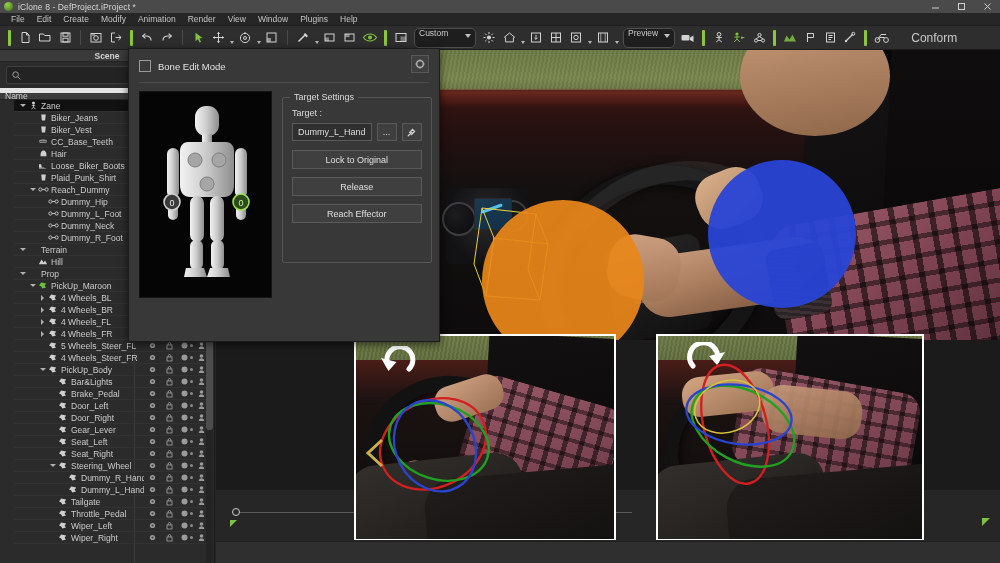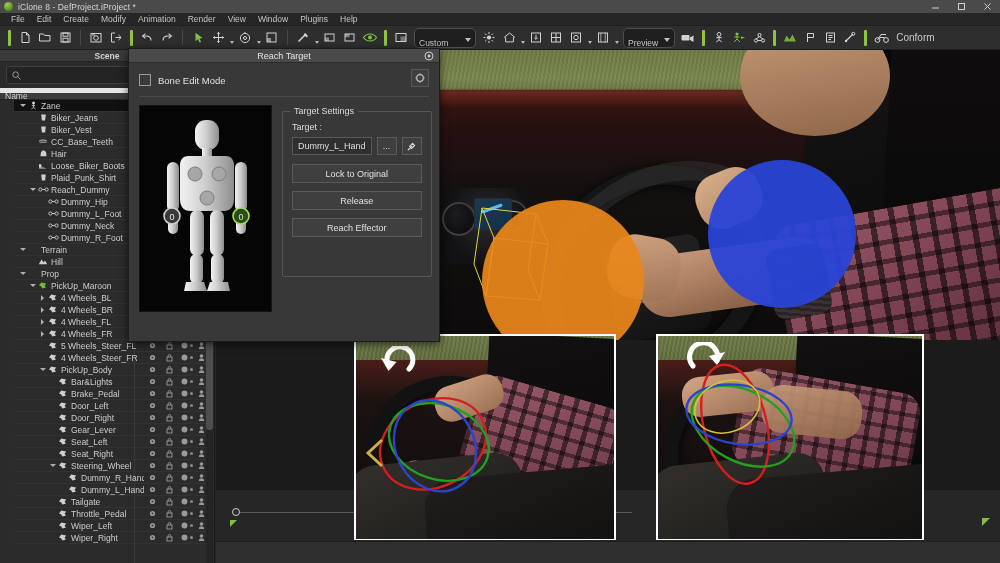--- a/index.html
+++ b/index.html
@@ -52,27 +52,27 @@
     width:20px; height:20px; display:flex; align-items:center; justify-content:center;
     flex:0 0 auto; border-radius:2px;
   }
   .tool svg { display:block; }
   .tool-caret { width:7px; height:20px; display:flex; align-items:flex-end; justify-content:center;
     padding-bottom:4px; flex:0 0 auto; }
   .tool-caret i { display:block; width:0;height:0;border-left:2.5px solid transparent;
     border-right:2.5px solid transparent; border-top:3px solid #b9b9b9; }
   .combo {
     height:15px; min-width:62px; background:#1e1e1e; border:1px solid #4e4e4e;
-    display:flex; align-items:flex-start; padding:9px 4px; font-size:8.5px; color:#c9c9c9;
+    display:flex; align-items:flex-end; padding:9px 4px; font-size:8.5px; color:#c9c9c9;
     flex:0 0 auto; margin:0 3px; border-radius:5px;
   }
   .combo .cv { flex:1 1 auto; }
   .combo .carr { width:0;height:0;border-left:3px solid transparent;border-right:3px solid transparent;
     border-top:4px solid #c0c0c0; margin-left:6px; }
-  .conform-label { font-size:10px; color:#c9c9c9; margin-left:3px; white-space:nowrap; }
+  .conform-label { font-size:12px; color:#c9c9c9; margin-left:18px; white-space:nowrap; }
 
   
   .scene-panel {
     position:absolute; left:0; top:50px; width:215px; height:513px;
     background:#2b2b2b; border-right:1px solid #191919;
     display:flex; flex-direction:column;
   }
   .panel-header {
     height:12px; background:#3a3a3a; display:flex; align-items:center; justify-content:center;
     font-size:8.5px; color:#d0d0d0; border-bottom:1px solid #242424; flex:0 0 auto;font-weight:bold;
@@ -1602,29 +1602,20 @@
     <div class="tl-green"></div>
     <div class="tl-scrub">
       <div class="sb"></div>
       <div class="sk"></div>
       <div class="sk2"></div>
     </div>
     <div class="tl-bottom"></div>
   </div>
 
   <div class="dialog">
-    <div class="dlg-title">
-      <span class="dt-text">Reach Target</span>
-      <span class="dlg-close">
-        <svg width="10" height="10" viewBox="0 0 10 10">
-            <circle cx="5" cy="5" r="4" fill="none" stroke="#c9c9c9"></circle>
-            <circle cx="5" cy="5" r="1.4" fill="#c9c9c9"></circle>
-          </svg>
-      </span>
-    </div>
     <div class="dlg-body">
       <div class="bone-row">
         <span class="chkbox"></span>
         <span class="bone-label">Bone Edit Mode</span>
       </div>
       <div class="gear-btn">
         <svg width="12" height="12" viewBox="0 0 12 12">
             <circle cx="6" cy="6" r="3.3" fill="none" stroke="#b8b8b8" stroke-width="1.3"></circle>
             <path d="M6 1.3v1.3M6 9.4v1.3M1.3 6h1.3M9.4 6h1.3" stroke="#b8b8b8" stroke-width="1.1"></path>
           </svg>

